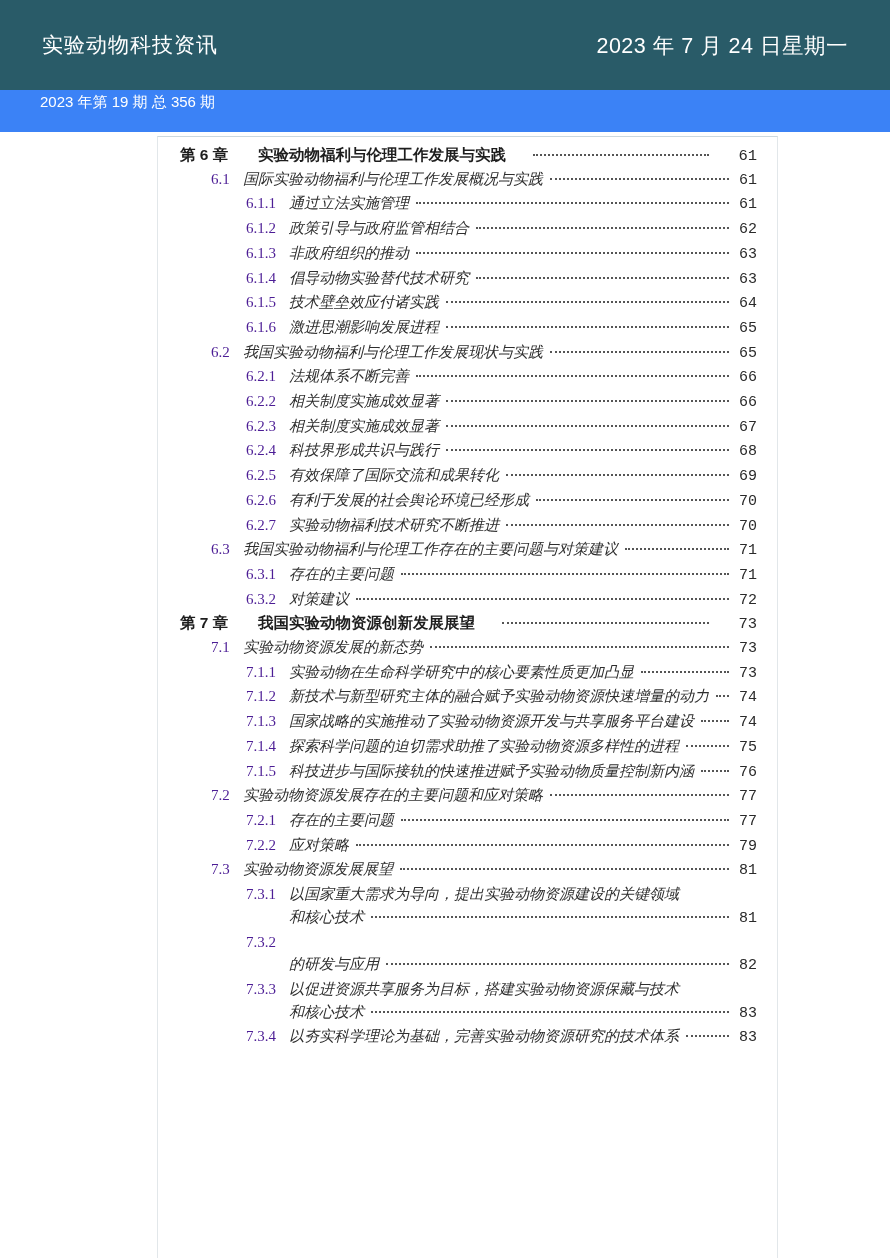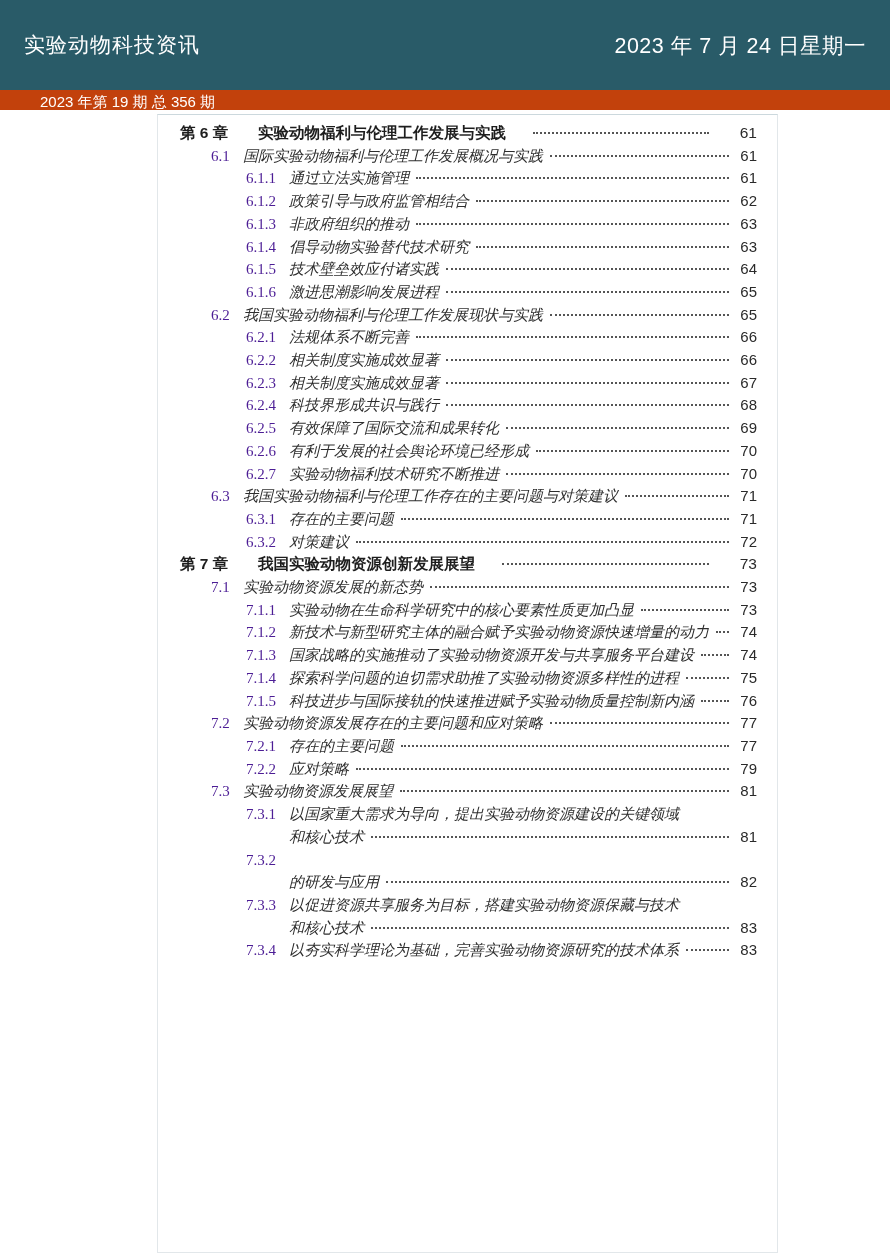--- a/index.html
+++ b/index.html
@@ -10,38 +10,38 @@
     overflow:hidden;
     position:relative;
   }
   
   .banner{
     height:90px;
     background:#295b68;
     display:flex;
     align-items:center;
     justify-content:space-between;
-    padding:0 24px;
+    padding:0 42px;
     box-sizing:border-box;
     color:#ffffff;
   }
   .banner .nl-title{
     font-size:21px;
     font-weight:500;
     letter-spacing:1px;
   }
   .banner .nl-date{
     font-size:21.5px;
     font-weight:400;
     letter-spacing:0.5px;
   }
   
   .issue-band{
-    height:20px;
-    background:#c2410c;
+    height:42px;
+    background:#3b82f6;
     color:#ffffff;
     font-size:15px;
     line-height:24px;
     padding-left:40px;
     box-sizing:border-box;
   }
   
   .page{
     margin-left:157px;
     margin-top:4px;
@@ -78,21 +78,21 @@
     flex:none;
   }
   .leader{
     flex:1 1 auto;
     border-bottom:2px dotted #555;
     transform:translateY(-4px);
     margin:0 6px 0 7px;
     min-width:8px;
   }
   .pagenum{
-    font-family:Liberation Sans, sans-serif;
+    font-family:Liberation Mono, monospace;
     flex:none;
     min-width:22px;
     text-align:right;
     color:#2a2a2a;
   }
   
   .lvl-chapter{font-size:15.5px;gap:20px;}
   .lvl-chapter .num{
     font-family:"Liberation Sans","DejaVu Sans",sans-serif;
     font-weight:700;

